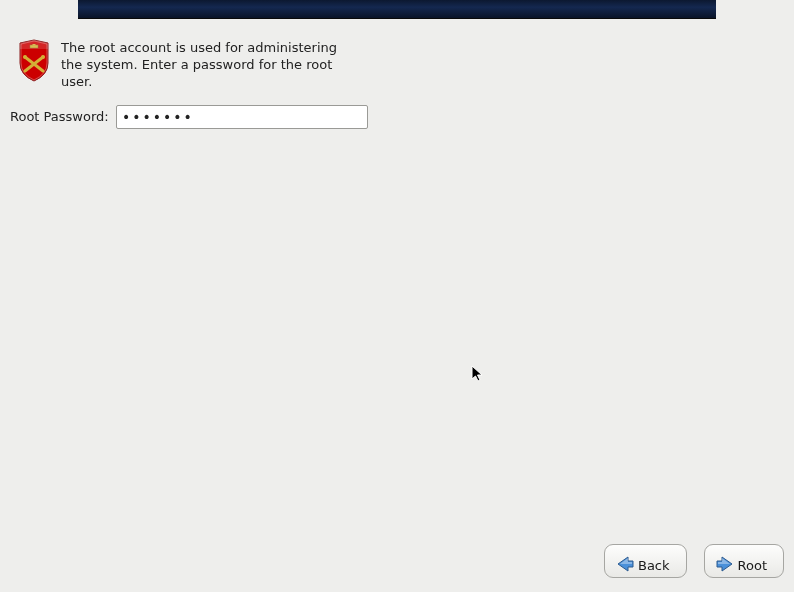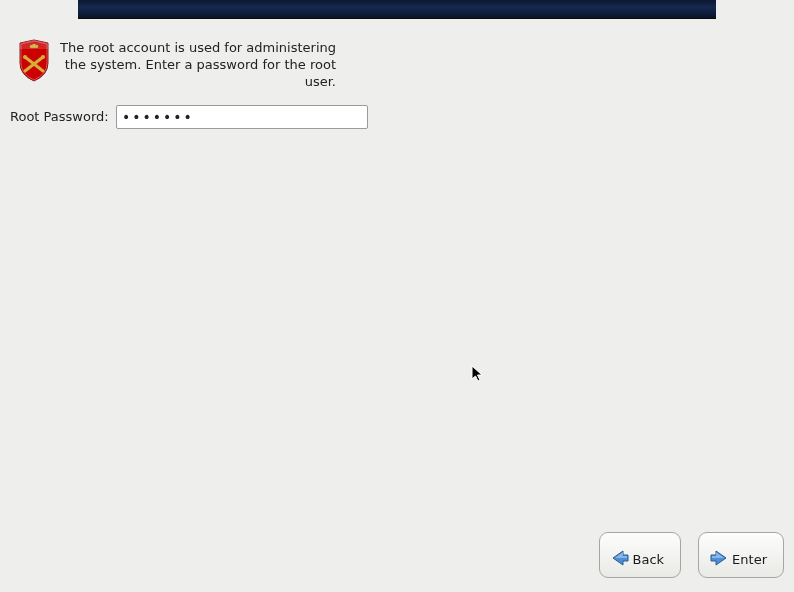--- a/index.html
+++ b/index.html
@@ -21,21 +21,21 @@
       margin-left: 78px;
       width: 638px;
       height: 19px;
       background: linear-gradient(to bottom, #0c1830, #142850 40%, #0a1428);
       border-bottom: 1px solid #0a0a0a;
     }
     .info-row {
       display: flex;
       align-items: flex-start;
       padding: 21px 0 0 17px;
-      text-align: right;
+      gap: 10px;
     }
     .shield-icon {
       width: 34px;
       height: 44px;
       flex: 0 0 auto;
       margin-top: -1px;
     }
     .info-text {
       max-width: 285px;
       line-height: 1.3;
@@ -75,21 +75,21 @@
       bottom: 14px;
       right: 10px;
       display: flex;
       gap: 17px;
     }
     .nav-button {
       display: inline-flex;
       align-items: center;
       justify-content: center;
       gap: 3px;
-      height: 46px;
+      height: 34px;
       padding: 8px 16px 0 10px;
       border: 1px solid #a6a6a2;
       border-radius: 9px;
       background: linear-gradient(to bottom, #fdfdfc, #e9e9e6);
       font-size: 13px;
       color: #1a1a1a;
       cursor: pointer;
       font-family: inherit;
     }
     .nav-button svg {
@@ -143,21 +143,21 @@
     </span>
     <span>Back</span>
   </button>
   <button class="nav-button">
     <span>
       <svg viewBox="0 0 20 20">
         <path d="M 7 3 L 7 7 L 2 7 L 2 13 L 7 13 L 7 17 L 17 10 Z" fill="#4a90d9" stroke="#2c5a8f" stroke-width="1" stroke-linejoin="round"></path>
         <path d="M 7 4 L 7 8 L 3 8 L 3 10 L 15 10 Z" fill="rgba(255,255,255,0.35)"></path>
       </svg>
     </span>
-    <span>Enter</span>
+    <span>Root</span>
   </button>
 </div>
 
 <span class="cursor">
   <svg viewBox="0 0 14 18">
     <path d="M 1 1 L 1 14 L 4.5 11 L 7 16 L 9 15 L 6.5 10 L 11 10 Z" fill="#000000" stroke="#ffffff" stroke-width="1"></path>
   </svg>
 </span>
 
 </body></html>

